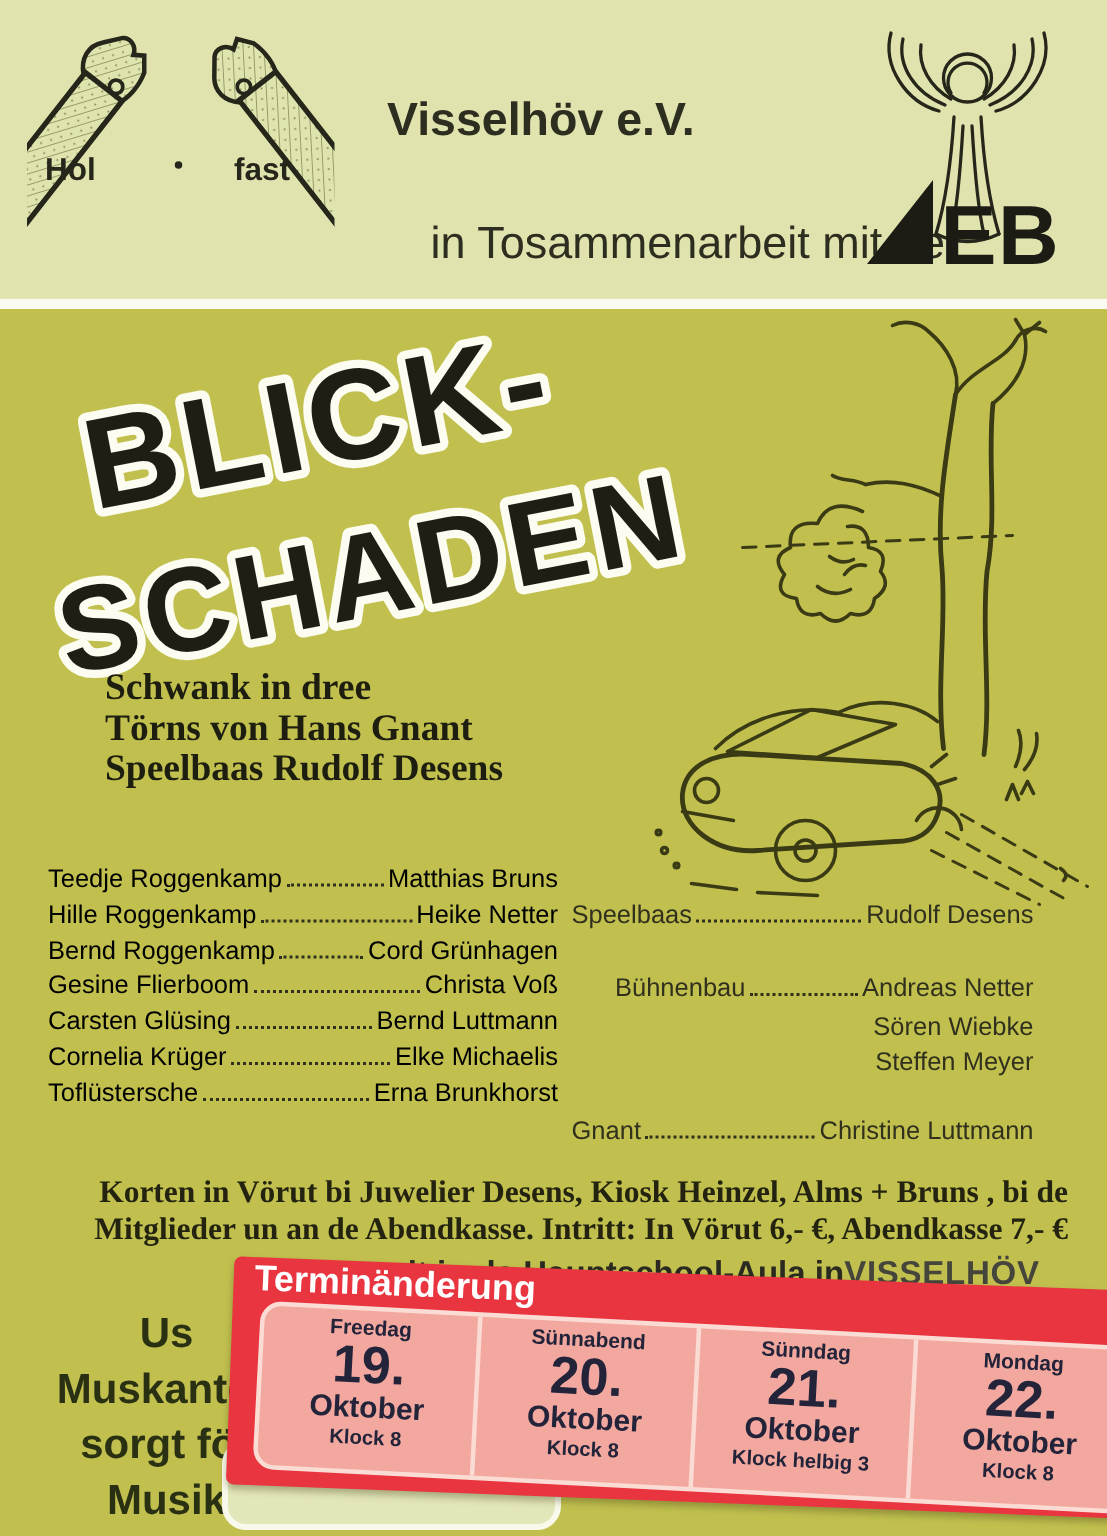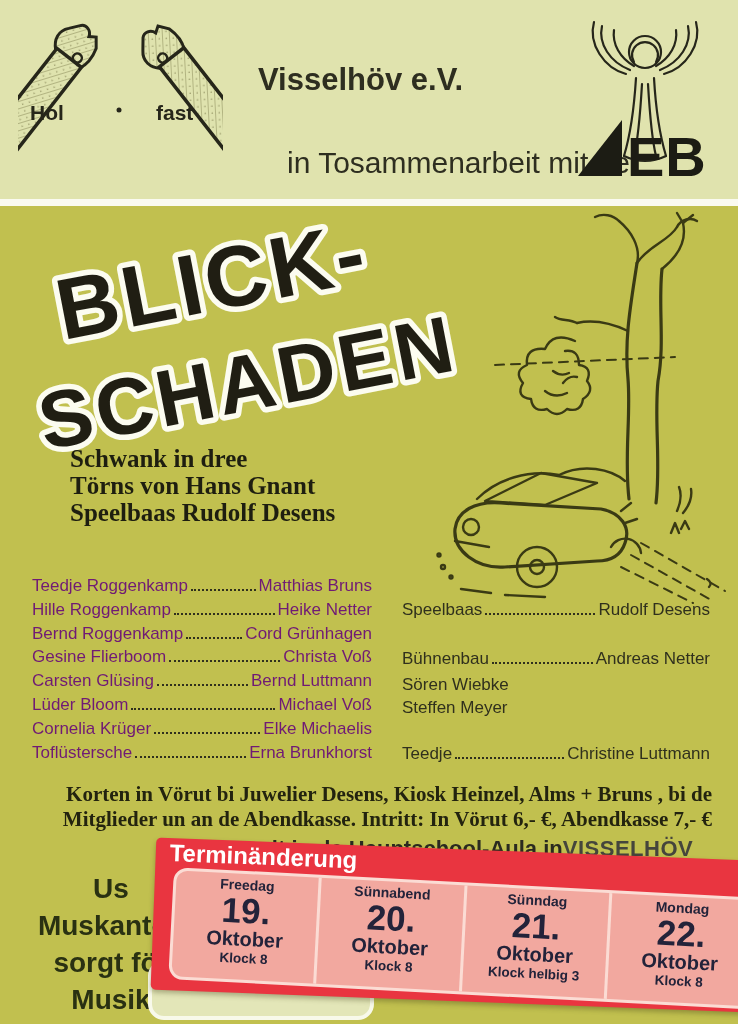--- a/index.html
+++ b/index.html
@@ -28,26 +28,26 @@
   .sk{stroke:#3a3a14;fill:none;stroke-width:2.4;stroke-linecap:round;stroke-linejoin:round;}
   .sk-thick{stroke-width:3.2;}
   .sk-dash{stroke-dasharray:9 7;stroke-width:2;}
 
   
   .subtitle{position:absolute;left:70px;top:445px;width:365px;text-align:left;
             font-family:"Liberation Serif",serif;font-weight:bold;font-size:25px;
             line-height:27px;color:#1e1e10;}
 
   
-  .cast{position:absolute;left:32px;top:576px;width:340px;font-size:17px;color:#701a75;}
+  .cast{position:absolute;left:32px;top:576px;width:340px;font-size:17px;color:#000000;}
   .row{display:flex;align-items:baseline;height:23.8px;white-space:nowrap;}
   .leader{flex:1;border-bottom:2px dotted #30301d;margin:0 3px 4px 3px;min-width:10px;}
-  .crew{position:absolute;left:402px;top:600px;width:308px;font-size:17px;color:#30301d;}
-  .crew-gap1{margin-top:25px;}
-  .crew-extra{text-align:left;line-height:23.8px;}
+  .crew{position:absolute;left:381px;top:600px;width:308px;font-size:17px;color:#30301d;}
+  .crew-gap1{margin-top:25px;margin-left:29px;}
+  .crew-extra{text-align:right;line-height:23.8px;}
   .crew-gap2{margin-top:24px;}
 
   
   .tickets{position:absolute;left:26px;top:782px;width:686px;text-align:right;
            font-family:"Liberation Serif",serif;font-weight:bold;font-size:21px;
            line-height:25px;color:#23230f;}
 
   
   .venue{position:absolute;left:183px;top:836px;width:560px;font-weight:bold;font-size:22px;
          color:#2a2a20;white-space:nowrap;z-index:1;}
@@ -213,25 +213,20 @@
         <span class="leader"></span>
         <span>Christa Voß</span>
       </div>
 
       <div class="row">
         <span>Carsten Glüsing</span>
         <span class="leader"></span>
         <span>Bernd Luttmann</span>
       </div>
 
-      <div class="row">
-        <span>Lüder Bloom</span>
-        <span class="leader"></span>
-        <span>Michael Voß</span>
-      </div>
 
       <div class="row">
         <span>Cornelia Krüger</span>
         <span class="leader"></span>
         <span>Elke Michaelis</span>
       </div>
 
       <div class="row">
         <span>Toflüstersche</span>
         <span class="leader"></span>
@@ -249,21 +244,21 @@
       <span>Bühnenbau</span>
       <span class="leader"></span>
       <span>Andreas Netter</span>
     </div>
     <div class="crew-extra">
 
     <div>Sören Wiebke</div>
         <div>Steffen Meyer</div>
       </div>
     <div class="row crew-gap2">
-      <span>Teedje</span>
+      <span>Gnant</span>
       <span class="leader"></span>
       <span>Christine Luttmann</span>
     </div>
   </div>
 
   <div class="tickets">
     <div>Korten in Vörut bi Juwelier Desens, Kiosk Heinzel, Alms + Bruns , bi de</div>
     <div>Mitglieder un an de Abendkasse. Intritt: In Vörut 6,- €, Abendkasse 7,- €</div>
   </div>
 

